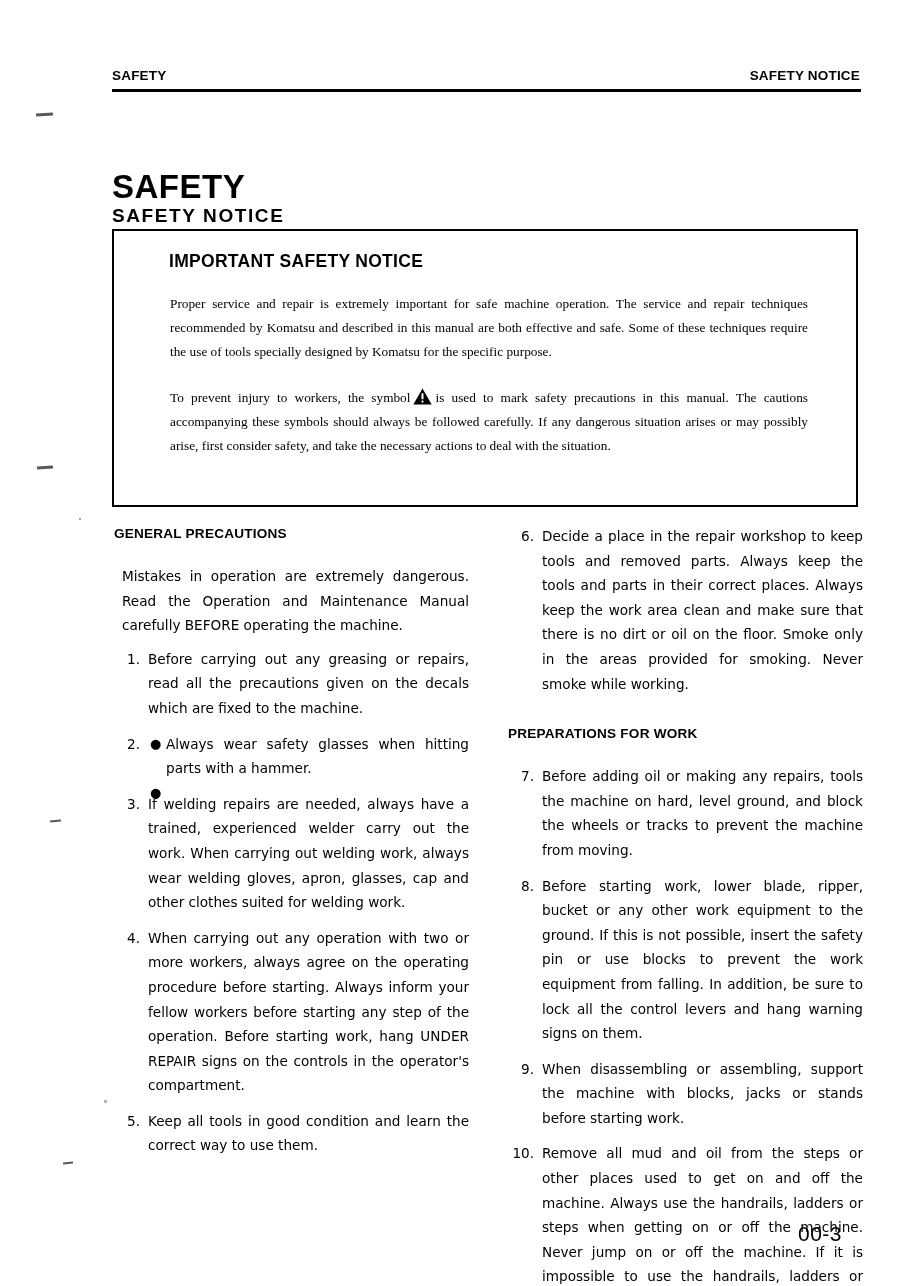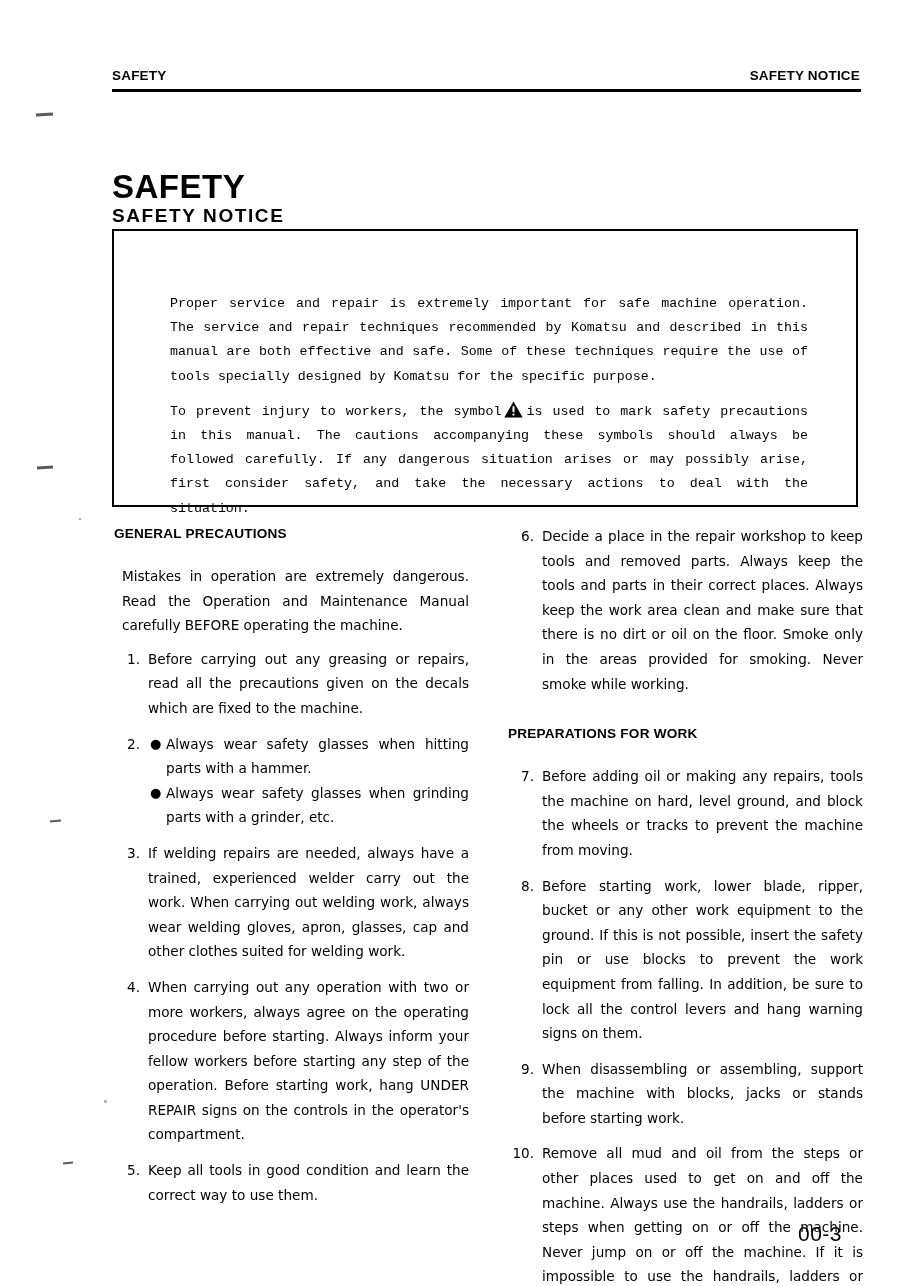--- a/index.html
+++ b/index.html
@@ -78,30 +78,30 @@
     left: 55px;
     font-size: 17.5px;
     font-weight: bold;
     letter-spacing: 0.3px;
   }
   .notice-body {
     position: absolute;
     top: 61px;
     left: 56px;
     width: 638px;
-    font-family: Liberation Mono, monospace;
+    font-family: Liberation Serif, serif;
     font-size: 13.3px;
     line-height: 24.2px;
   }
   .notice-body p {
     margin: 0;
     text-align: justify;
   }
   .notice-body p.second {
-    margin-top: 11px;
+    margin-top: 21px;
   }
 
   
   .warn-tri {
     display: inline-block;
     position: relative;
     width: 19px;
     height: 17px;
     vertical-align: -3px;
     margin: 0 3px;
@@ -205,20 +205,21 @@
   <div class="run-head">
     <span>SAFETY</span>
     <span>SAFETY NOTICE</span>
   </div>
   <div class="run-rule"></div>
 
   <h1 class="doc-title">SAFETY</h1>
   <h2 class="doc-subtitle">SAFETY NOTICE</h2>
 
   <section class="notice-box">
+    <div class="notice-title">IMPORTANT SAFETY NOTICE</div>
     <div class="notice-body">
       <p>Proper service and repair is extremely important for safe machine operation. The service and repair techniques recommended by Komatsu and described in this manual are both effective and safe. Some of these techniques require the use of tools specially designed by Komatsu for the specific purpose.</p>
       <p class="second"><span>To prevent injury to workers, the symbol</span><span class="warn-tri"><svg width="19" height="17" viewBox="0 0 19 17" xmlns="http://www.w3.org/2000/svg">
               <path d="M9.5 0.4 L18.7 16.6 L0.3 16.6 Z" fill="#000"></path>
               <rect x="8.5" y="5.2" width="2.0" height="6.1" rx="0.6" fill="#fff"></rect>
               <circle cx="9.5" cy="13.6" r="1.15" fill="#fff"></circle>
             </svg></span><span>is used to mark safety precautions in this manual. The cautions accompanying these symbols should always be followed carefully. If any dangerous situation arises or may possibly arise, first consider safety, and take the necessary actions to deal with the situation.</span></p>
     </div>
   </section>
 
@@ -232,21 +233,20 @@
       </li>
       <li>
         <span class="num">2.</span>
         <ul class="bullets">
           <li>
             <span class="dot">●</span>
             <span>Always wear safety glasses when hitting parts with a hammer.</span>
           </li>
           <li>
             <span class="dot">●</span>
-            <span>Always wear safety glasses when grinding parts with a grinder, etc.</span>
           </li>
         </ul>
       </li>
       <li>
         <span class="num">3.</span>
         <span class="txt">If welding repairs are needed, always have a trained, experienced welder carry out the work. When carrying out welding work, always wear welding gloves, apron, glasses, cap and other clothes suited for welding work.</span>
       </li>
       <li>
         <span class="num">4.</span>
         <span class="txt">When carrying out any operation with two or more workers, always agree on the operating procedure before starting. Always inform your fellow workers before starting any step of the operation. Before starting work, hang UNDER REPAIR signs on the controls in the operator's compartment.</span>

